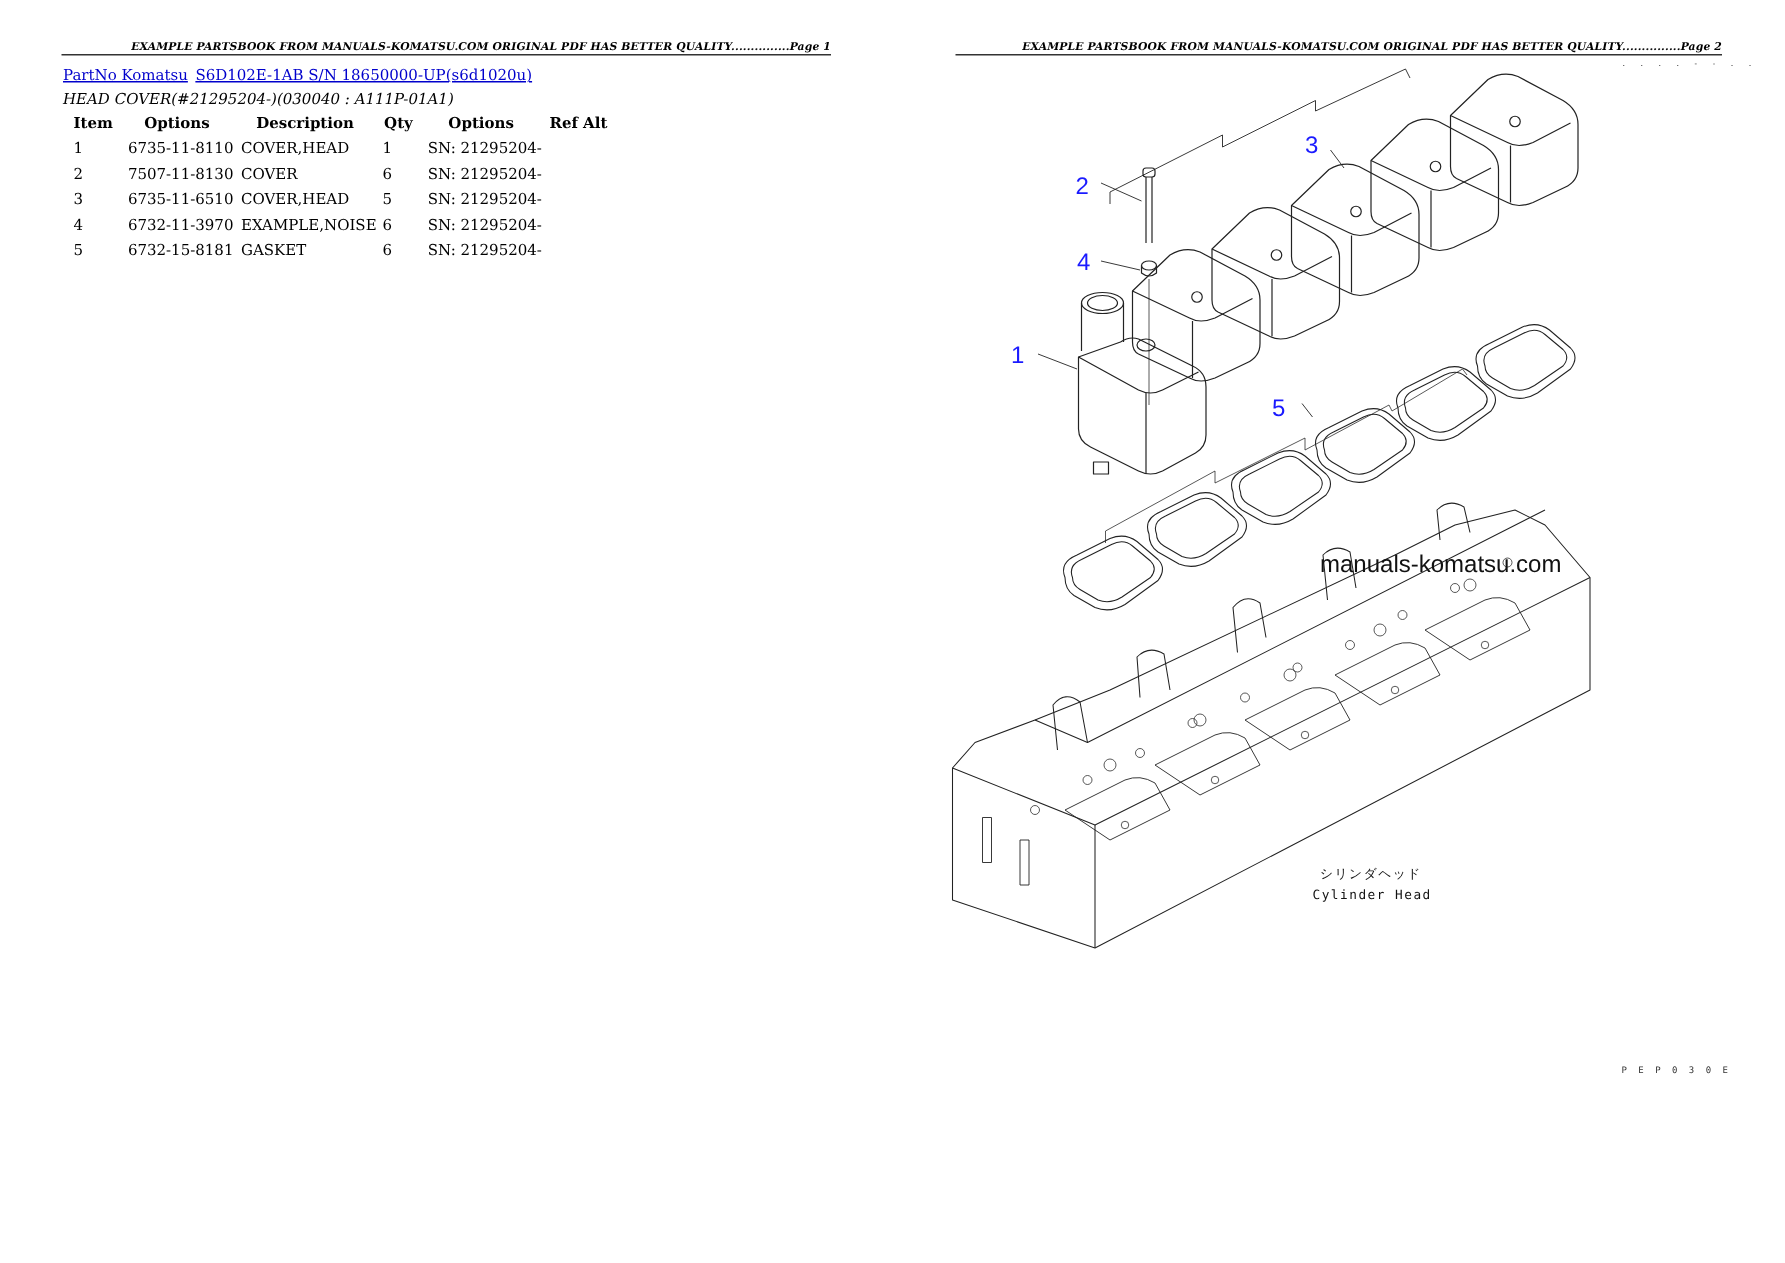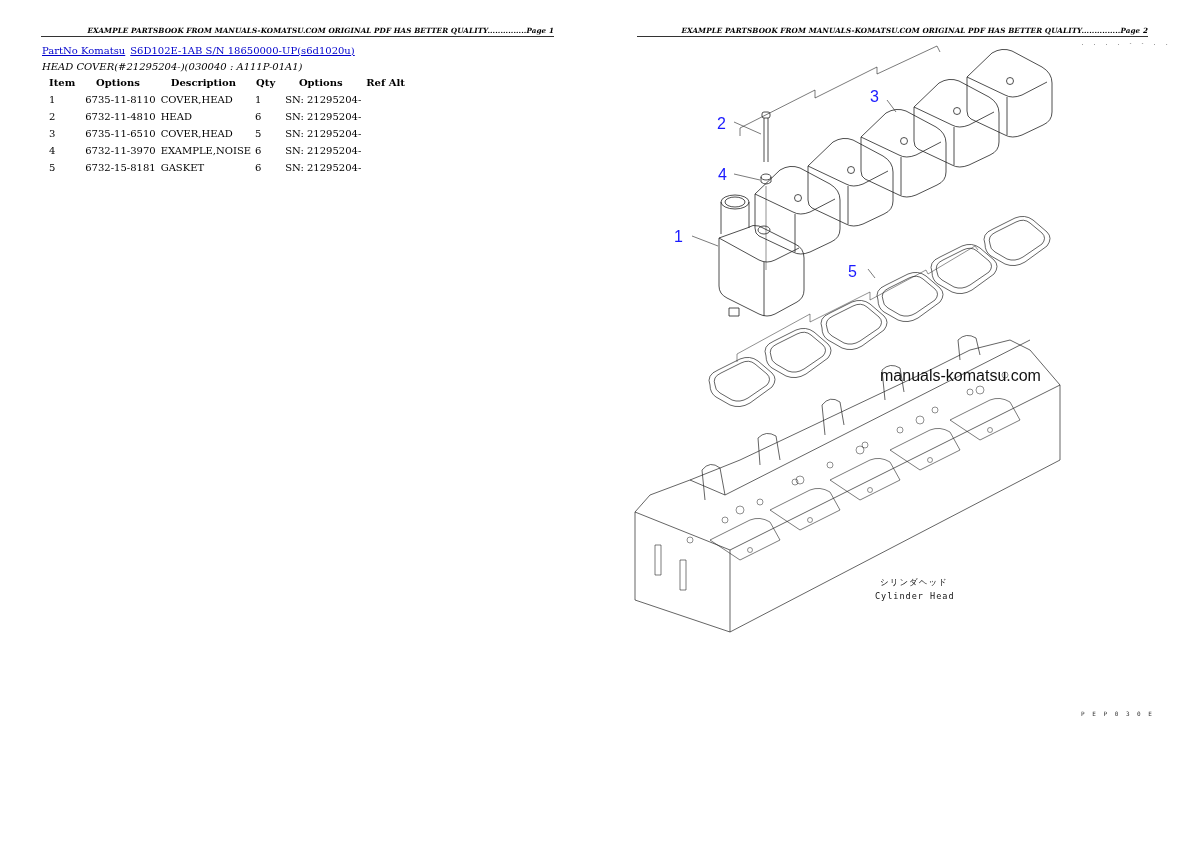--- a/index.html
+++ b/index.html
@@ -54,22 +54,22 @@
       <tr>
         <td class="c-item">1</td>
         <td>6735-11-8110</td>
         <td>COVER,HEAD</td>
         <td class="c-qty">1</td>
         <td>SN: 21295204-</td>
         <td></td>
       </tr>
       <tr>
         <td class="c-item">2</td>
-        <td>6732-11-4810</td>
-        <td>HEAD</td>
+        <td>7507-11-8130</td>
+        <td>COVER</td>
         <td class="c-qty">6</td>
         <td>SN: 21295204-</td>
         <td></td>
       </tr>
       <tr>
         <td class="c-item">3</td>
         <td>6735-11-6510</td>
         <td>COVER,HEAD</td>
         <td class="c-qty">5</td>
         <td>SN: 21295204-</td>

